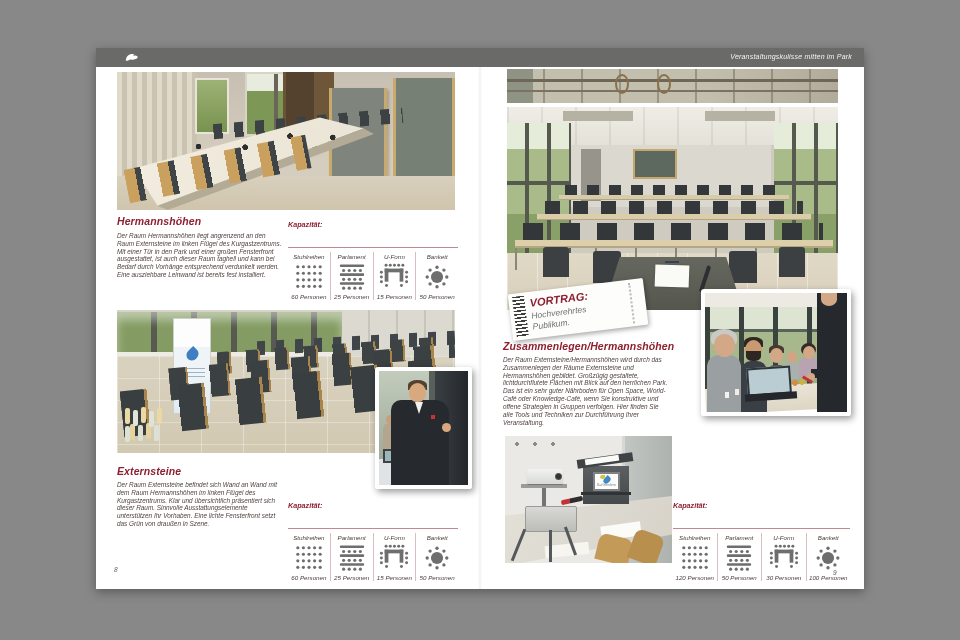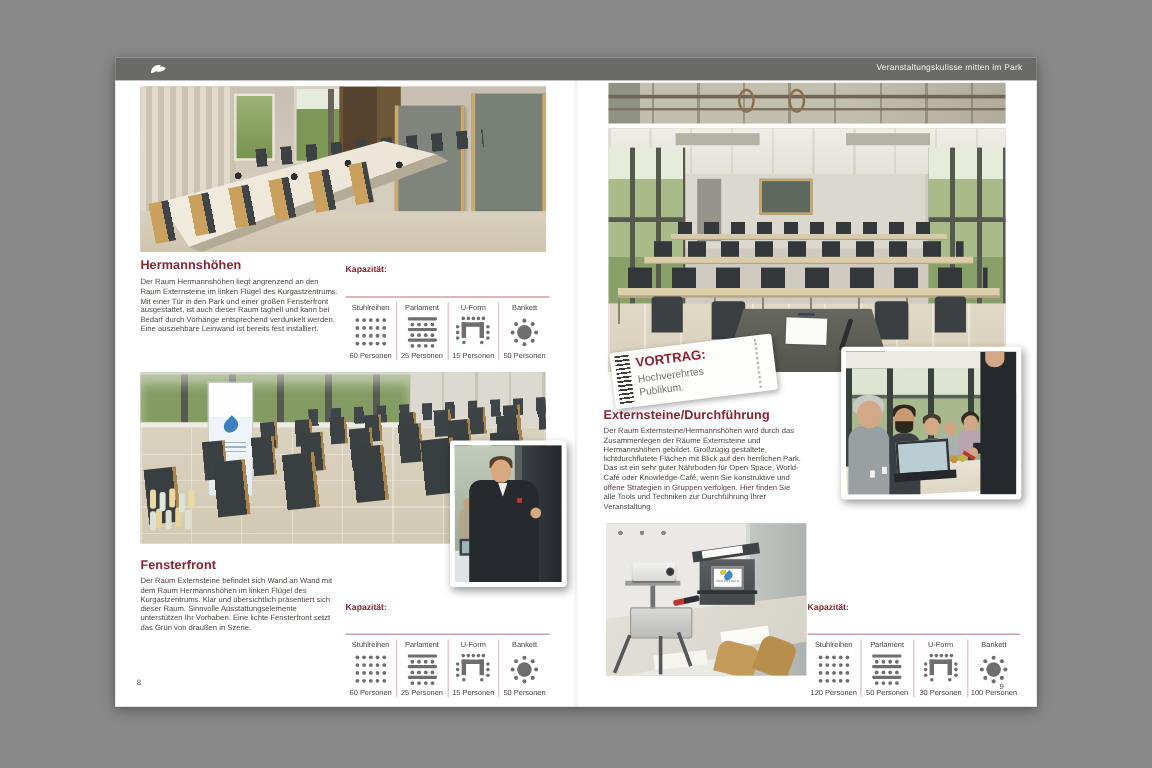--- a/index.html
+++ b/index.html
@@ -1,18 +1,18 @@
 <!DOCTYPE html>
 <html lang="de"><head>
 <meta charset="utf-8">
 <style>
   * { margin:0; padding:0; box-sizing:border-box; }
   html,body { width:960px; height:640px; }
   .canvas { position:relative; width:960px; height:640px; background:#888889; overflow:hidden;
-            font-family:"Liberation Sans", sans-serif; }
+            font-family:"Liberation Sans", sans-serif;font-style:italic; }
   .spread { position:absolute; left:96px; top:48px; width:768px; height:541px; background:#ffffff;
             box-shadow:0 3px 10px rgba(0,0,0,.35); }
   .fold { position:absolute; left:382px; top:19px; width:4px; height:522px;
           background:linear-gradient(90deg, rgba(0,0,0,0), rgba(0,0,0,.06), rgba(0,0,0,0)); }
 
   
   .masthead { position:absolute; left:0; top:0; width:768px; height:19px; background:#6a6a68; }
   .masthead-title { position:absolute; right:12px; top:5px; font-size:7px; color:#f4f4f2; letter-spacing:.2px; }
   .logo { position:absolute; left:27px; top:3px; width:17px; height:13px; fill:#ffffff; }
 
@@ -416,21 +416,21 @@
       <div class="pc-laptop"></div>
       <div class="pc-laptop-screen"></div>
       <div class="pc-body"></div>
       <div class="pc-shirt"></div>
       <div class="pc-hair"></div>
       <div class="pc-head"></div>
       <div class="pc-square"></div>
       <div class="pc-hand"></div>
     </div>
 
-    <div class="room-heading" style="left:21px; top:417px;">Fensterfront</div>
+    <div class="room-heading" style="left:21px; top:417px;">Externsteine</div>
     <div class="room-body" style="left:21px; top:433px;">Der Raum Externsteine befindet sich Wand an Wand mit dem Raum Hermannshöhen im linken Flügel des Kurgastzentrums. Klar und übersichtlich präsentiert sich dieser Raum. Sinnvolle Ausstattungselemente unterstützen Ihr Vorhaben. Eine lichte Fensterfront setzt das Grün von draußen in Szene.</div>
 
     <div class="cap" style="left:192px; top:453px; width:170px;">
       <div class="cap-label">Kapazität:</div>
       <div class="cap-cols">
         <div class="cap-col">
           <div class="cap-name">Stuhlreihen</div>
           <svg class="capicon" viewBox="0 0 34 30">
               <use href="#ic-rows"></use>
             </svg>
@@ -535,21 +535,21 @@
     <div class="ticket">
       <div class="ticket-barcode"></div>
       <div class="ticket-perf"></div>
       <div class="ticket-title">VORTRAG:</div>
       <div class="ticket-sub">
         <span>Hochverehrtes</span><br>
         <span>Publikum.</span>
       </div>
     </div>
 
-    <div class="room-heading" style="left:407px; top:292px;">Externsteine/Durchführung</div>
+    <div class="room-heading" style="left:407px; top:292px;">Zusammenlegen/Hermannshöhen</div>
     <div class="room-body" style="left:407px; top:308px; width:166px;">Der Raum Externsteine/Hermannshöhen wird durch das Zusammenlegen der Räume Externsteine und Hermannshöhen gebildet. Großzügig gestaltete, lichtdurchflutete Flächen mit Blick auf den herrlichen Park. Das ist ein sehr guter Nährboden für Open Space, World-Café oder Knowledge-Café, wenn Sie konstruktive und offene Strategien in Gruppen verfolgen. Hier finden Sie alle Tools und Techniken zur Durchführung Ihrer Veranstaltung.</div>
 
     <div class="ph" style="left:409px; top:388px; width:167px; height:127px;">
       <div class="pg-bg"></div>
       <div class="pg-wallpanel"></div>
       <div class="pg-dots"></div>
       <div class="pg-table"></div>
       <div class="pg-paper1"></div>
       <div class="pg-paper2"></div>
       <div class="pg-lect-body"></div>

